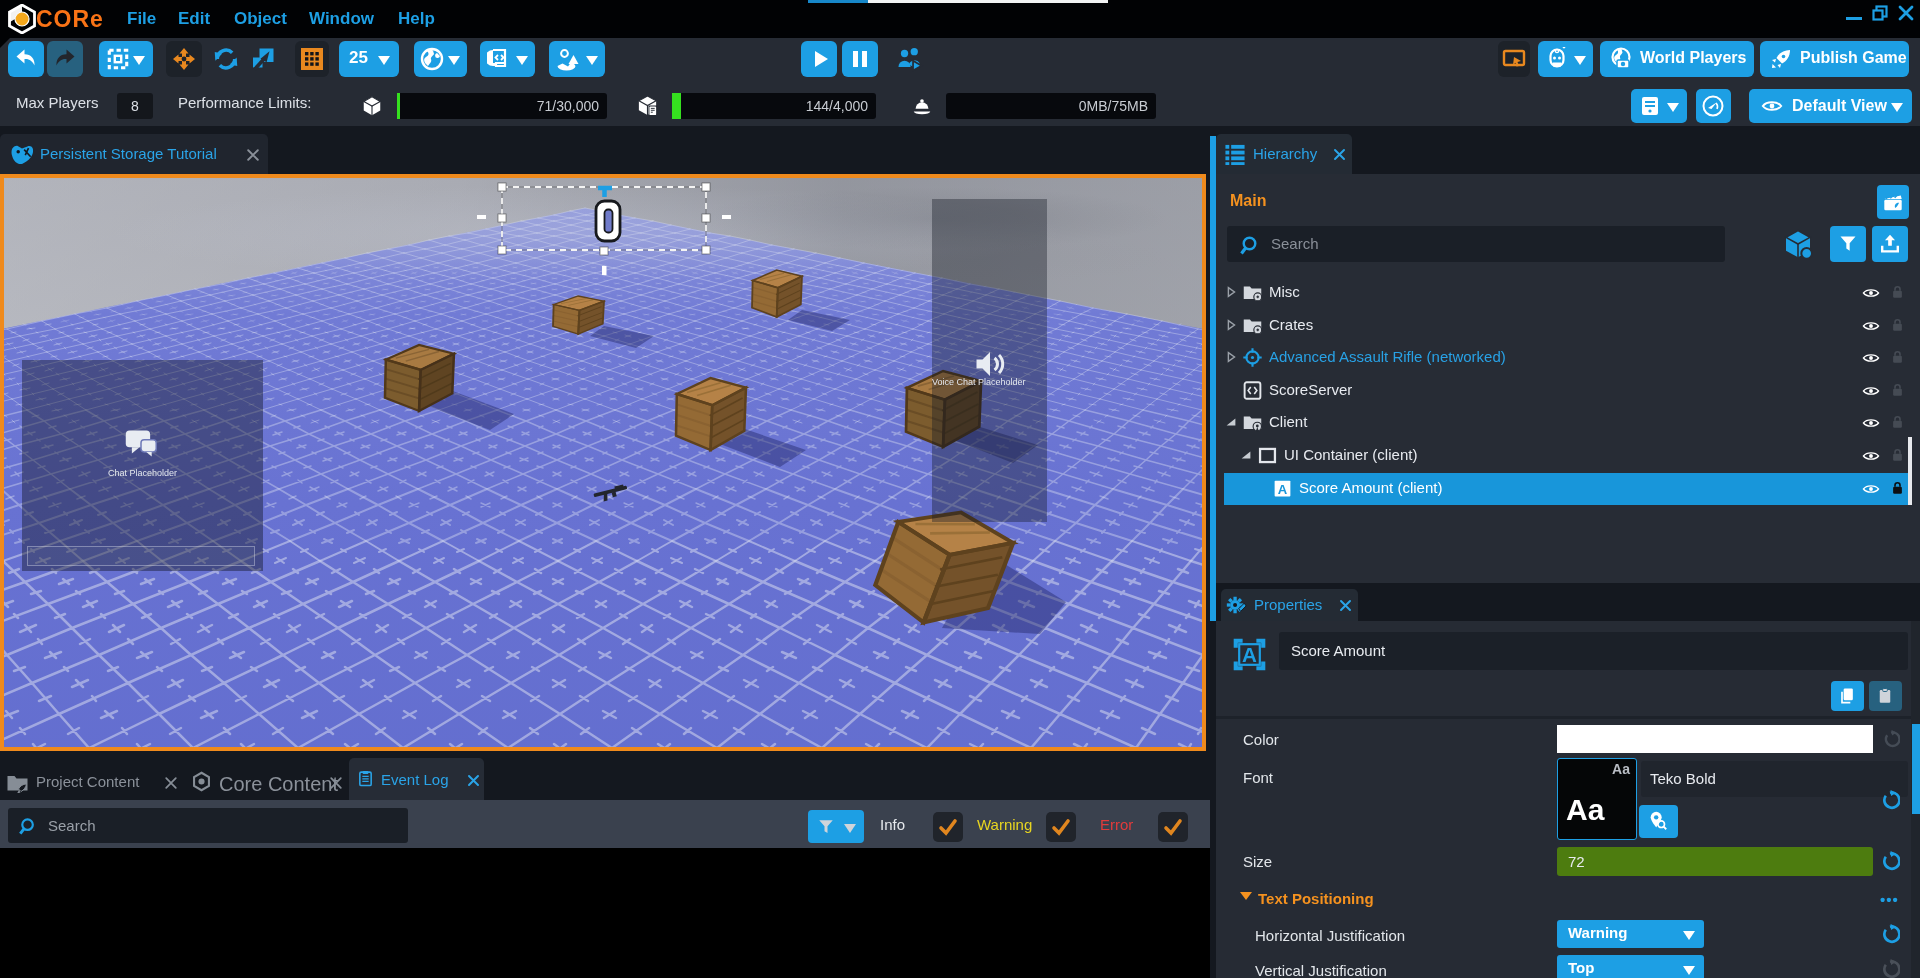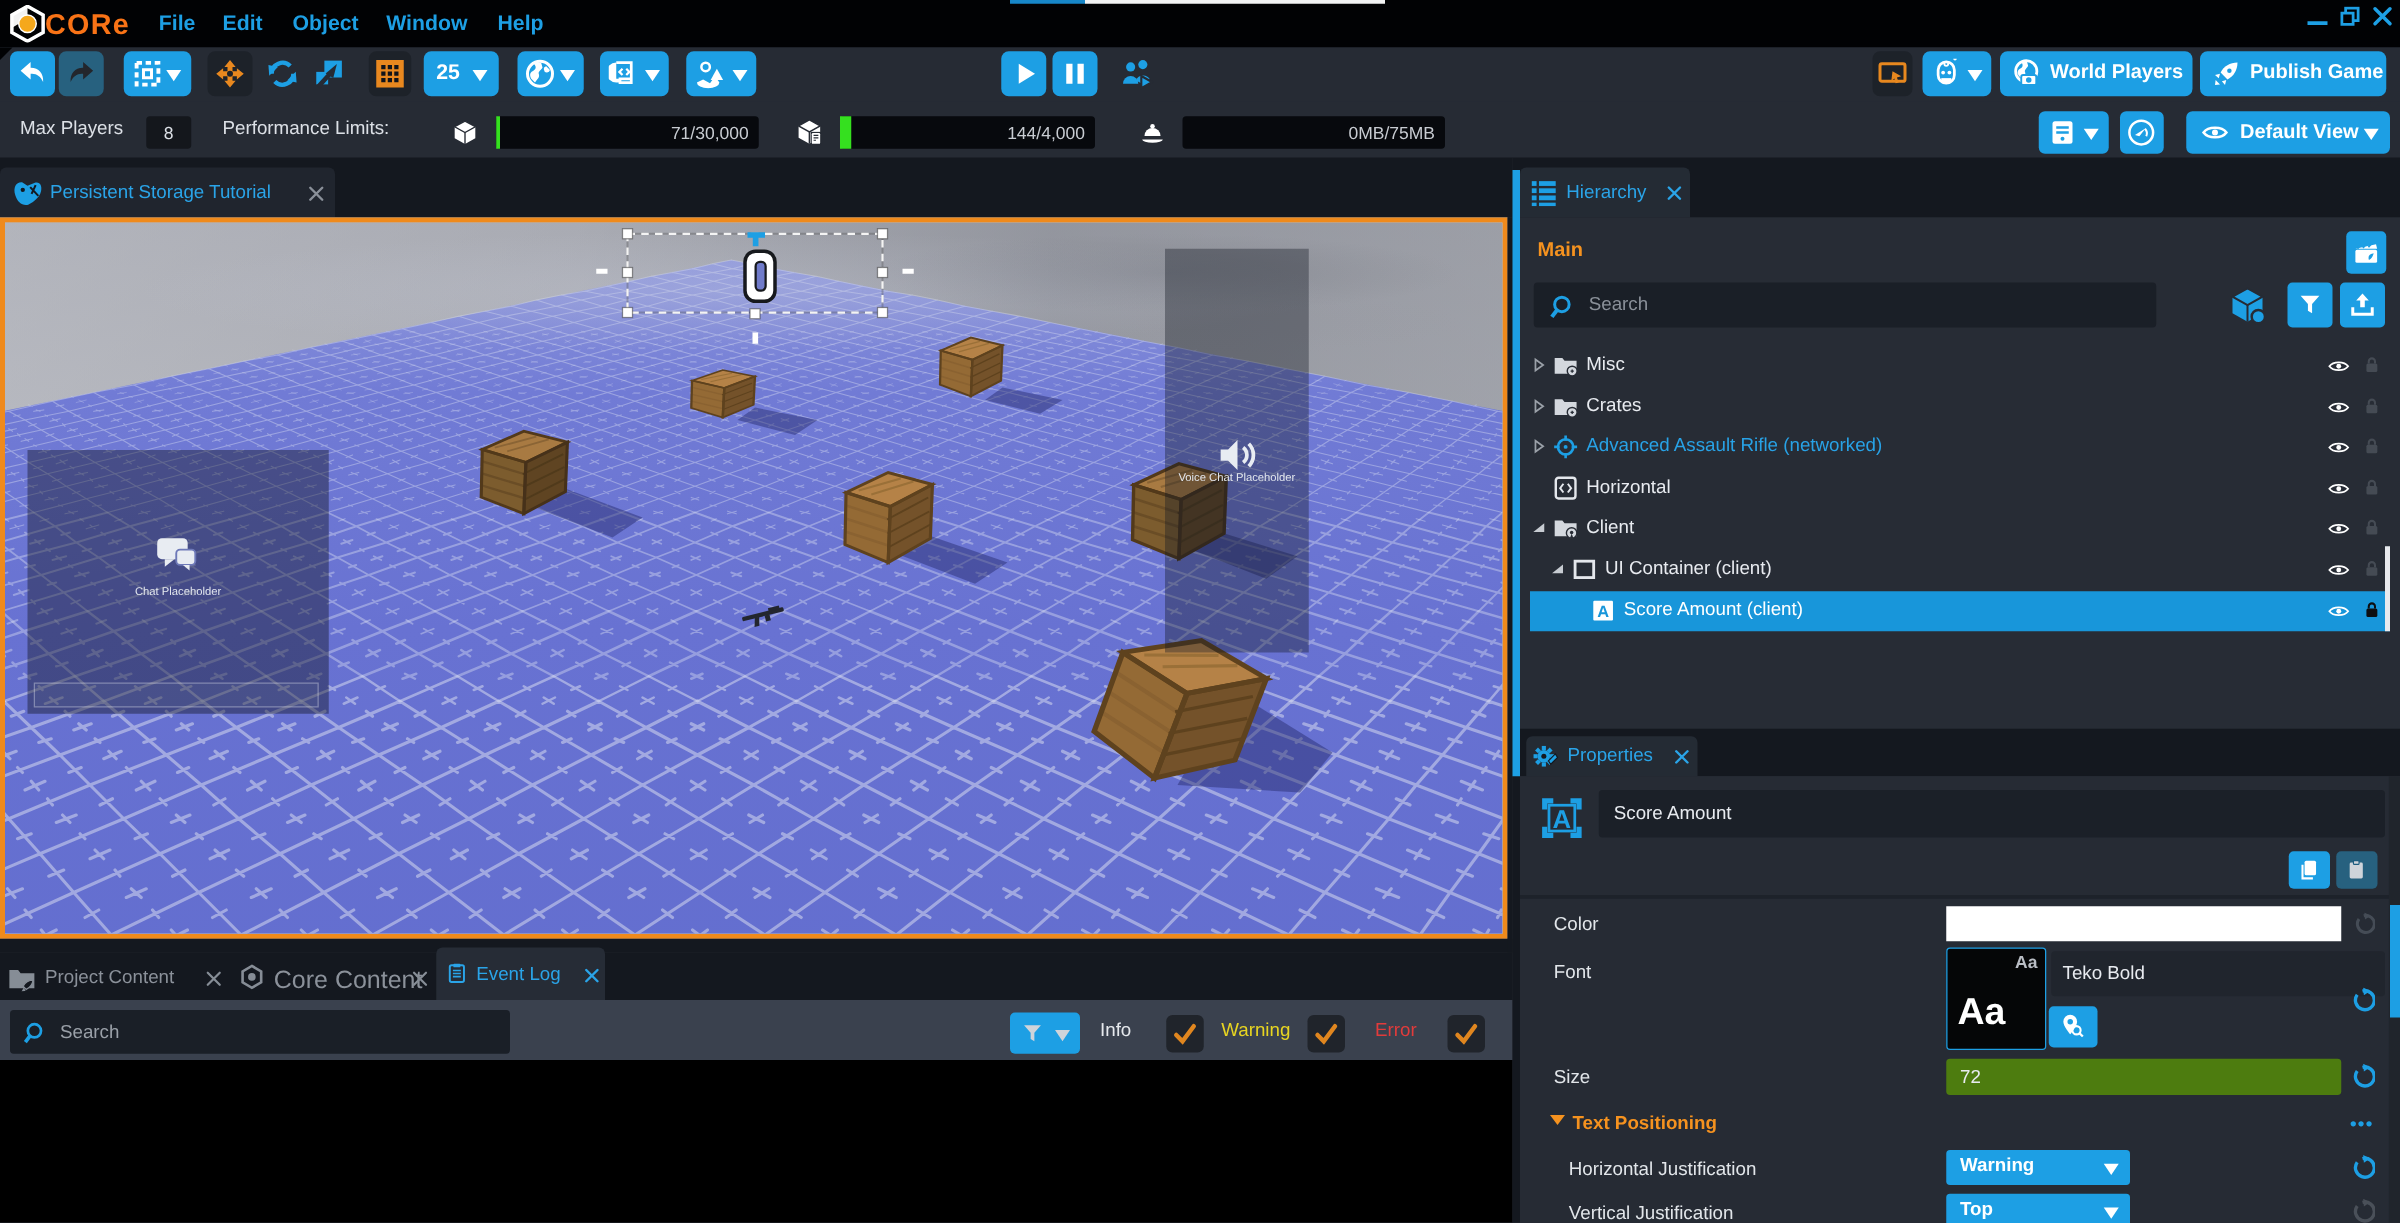--- a/index.html
+++ b/index.html
@@ -346,21 +346,21 @@
           <path d="M19 17 L19 20 L15.5 17 Z" fill="#e8ecf2"></path>
         </svg>
         <div style="position:absolute;left:0;top:108px;width:241px;text-align:center;font-size:9px;color:#e3e7ee">Chat Placeholder</div>
         <div style="position:absolute;left:5px;top:186px;width:228px;height:20px;border:1.5px solid rgba(225,230,240,0.38);background:rgba(150,160,190,0.08)"></div>
       </div>
       <div style="position:absolute;left:928px;top:21px;width:115px;height:323px;background:rgba(22,26,38,0.38)">
         <svg width="36" height="30" viewBox="0 0 24 20" style="position:absolute;left:40px;top:147px">
           <path d="M3 9 h4 l5 -5 v16 l-5 -5 h-4 z" fill="#e8ecf2"></path>
           <path d="M15 8 a5 5 0 0 1 0 8 M18 6 a8.5 8.5 0 0 1 0 12" fill="none" stroke="#e8ecf2" stroke-width="2"></path>
         </svg>
-        <div style="position:absolute;left:0;top:178px;width:115px;text-align:center;font-size:9px;color:#e3e7ee">Voice Chat Placeholder</div>
+        <div style="position:absolute;left:0;top:178px;width:115px;font-size:9px;color:#e3e7ee">Voice Chat Placeholder</div>
       </div>
       <svg width="1198" height="569" viewBox="0 0 1198 569" style="position:absolute;left:0;top:0">
         <rect x="498" y="9" width="204" height="63" fill="none" stroke="rgba(80,80,80,0.35)" stroke-width="1.6"></rect>
         <rect x="498" y="9" width="204" height="63" fill="none" stroke="#f4f4f4" stroke-width="1.8" stroke-dasharray="6 5"></rect>
         <rect x="494" y="5" width="8" height="8" fill="#fff" stroke="rgba(40,40,40,0.5)" stroke-width="1"></rect>
         <rect x="698" y="5" width="8" height="8" fill="#fff" stroke="rgba(40,40,40,0.5)" stroke-width="1"></rect>
         <rect x="494" y="36" width="8" height="8" fill="#fff" stroke="rgba(40,40,40,0.5)" stroke-width="1"></rect>
         <rect x="698" y="36" width="8" height="8" fill="#fff" stroke="rgba(40,40,40,0.5)" stroke-width="1"></rect>
         <rect x="494" y="68" width="8" height="8" fill="#fff" stroke="rgba(40,40,40,0.5)" stroke-width="1"></rect>
         <rect x="596" y="69" width="8" height="8" fill="#fff" stroke="rgba(40,40,40,0.5)" stroke-width="1"></rect>
@@ -541,21 +541,21 @@
       <circle cx="12" cy="12" r="2.6" fill="#fff"></circle>
     </svg>
     <svg width="15" height="16" viewBox="0 0 24 24" style="position:absolute;left:674px;top:175px">
       <rect x="5" y="10" width="14" height="11" rx="2" fill="#454b54"></rect>
       <path d="M8 10 V7.5 a4 4 0 0 1 8 0 V10" fill="none" stroke="#454b54" stroke-width="2.6"></path>
     </svg>
     <svg width="21" height="21" viewBox="0 0 24 24" style="position:absolute;left:26px;top:206px">
       <rect x="3" y="2.5" width="18" height="19" rx="2.5" fill="none" stroke="#e4e7ec" stroke-width="2.2"></rect>
       <path d="M10 8 l-3 4 l3 4 M14 8 l3 4 l-3 4" fill="none" stroke="#e4e7ec" stroke-width="1.8"></path>
     </svg>
-    <div style="position:absolute;left:53px;top:207px;font-size:15px;color:#e8ebf0">Horizontal</div>
+    <div style="position:absolute;left:53px;top:207px;font-size:15px;color:#e8ebf0">ScoreServer</div>
     <svg width="22" height="18" viewBox="0 0 24 24" style="position:absolute;left:644px;top:208px">
       <path d="M2 12 C6 6.5 18 6.5 22 12 C18 17.5 6 17.5 2 12 Z" fill="none" stroke="#fff" stroke-width="1.9"></path>
       <circle cx="12" cy="12" r="2.6" fill="#fff"></circle>
     </svg>
     <svg width="15" height="16" viewBox="0 0 24 24" style="position:absolute;left:674px;top:208px">
       <rect x="5" y="10" width="14" height="11" rx="2" fill="#454b54"></rect>
       <path d="M8 10 V7.5 a4 4 0 0 1 8 0 V10" fill="none" stroke="#454b54" stroke-width="2.6"></path>
     </svg>
     <svg width="14" height="14" viewBox="0 0 16 16" style="position:absolute;left:8px;top:241px">
       <path d="M13 4 L13 12 L3 12 Z" fill="#c7ccd2"></path>

